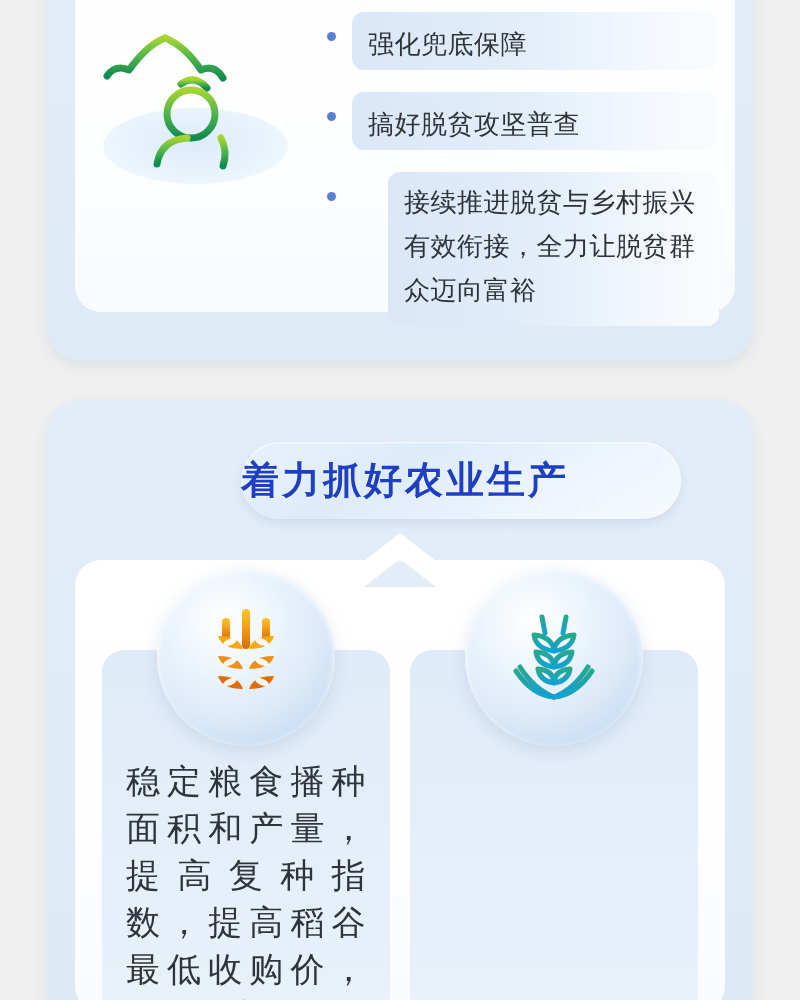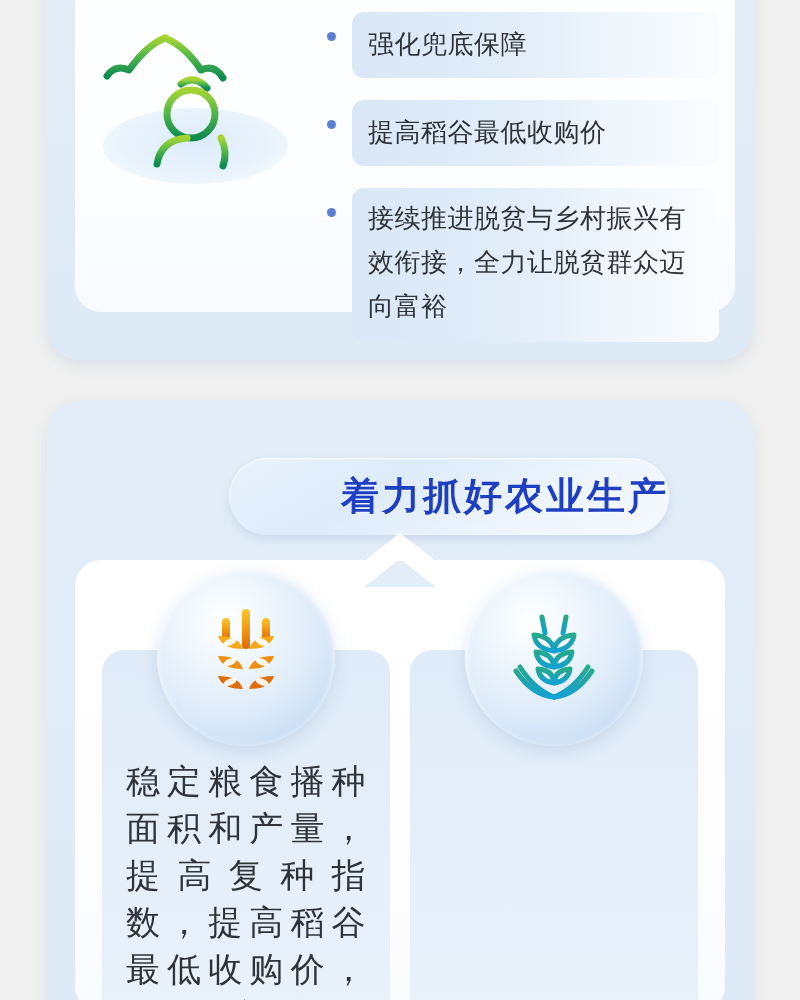--- a/index.html
+++ b/index.html
@@ -78,54 +78,53 @@
     border-radius: 50%;
     background: #5B7FD4;
     flex: 0 0 auto;
     margin-top: 20px;
     margin-right: 16px;
   }
   .bullet-pill {
     flex: 1 1 auto;
     background: linear-gradient(90deg, #D9E7F7 0%, #E2EDF9 45%, #F3F8FD 80%, #FAFCFE 100%);
     border-radius: 12px;
-    padding: 10px 16px 12px 16px;
+    padding: 10px 16px 4px 16px;
     color: #2E3338;
     font-size: 26px;
     line-height: 44px;
     letter-spacing: 0.5px;
   }
-  .bullet-pill.multiline { padding: 8px 16px 14px 16px; }
+  .bullet-pill.multiline { padding: 8px 16px 14px 16px; margin-left: 36px; }
 
   
   .section-two {
     position: absolute;
     left: 47px;
     top: 400px;
     width: 706px;
     height: 640px;
     background: linear-gradient(180deg, #E2EDF8 0%, #DDEAF6 100%);
     border-radius: 34px;
     box-shadow: 0 6px 14px rgba(150,170,195,0.22);
   }
 
   
   .heading-pill {
     position: absolute;
-    left: 182px;
+    left: 194px;
     top: 42px;
     width: 440px;
     height: 77px;
     border-radius: 40px;
     background: linear-gradient(150deg, #E9F2FC 0%, #DDEBFA 35%, #EEF5FD 70%, #F6FAFE 100%);
     box-shadow: 0 4px 9px rgba(160,180,205,0.30), inset 0 1px 2px rgba(255,255,255,0.9);
     display: flex;
     align-items: center;
-    justify-content: flex-end;
-    margin-top: 16px;
+    justify-content: flex-start;
   }
   .heading-pill-text {
     font-family: "Liberation Serif", "DejaVu Serif", serif;
     font-size: 38px;
     font-weight: bold;
     color: #1E3FC2;
     letter-spacing: 3px;
     text-shadow: 0 1px 1px rgba(255,255,255,0.7);
   }
 
@@ -246,21 +245,21 @@
       </svg>
     </div>
 
     <div class="bullet-list">
       <div class="bullet-row">
         <span class="bullet-dot"></span>
         <div class="bullet-pill">强化兜底保障</div>
       </div>
       <div class="bullet-row">
         <span class="bullet-dot"></span>
-        <div class="bullet-pill">提高稻谷最低收购价</div>
+        <div class="bullet-pill">搞好脱贫攻坚普查</div>
       </div>
       <div class="bullet-row">
         <span class="bullet-dot"></span>
         <div class="bullet-pill multiline">接续推进脱贫与乡村振兴有效衔接，全力让脱贫群众迈向富裕</div>
       </div>
     </div>
 
   </div>
 </div>
 

